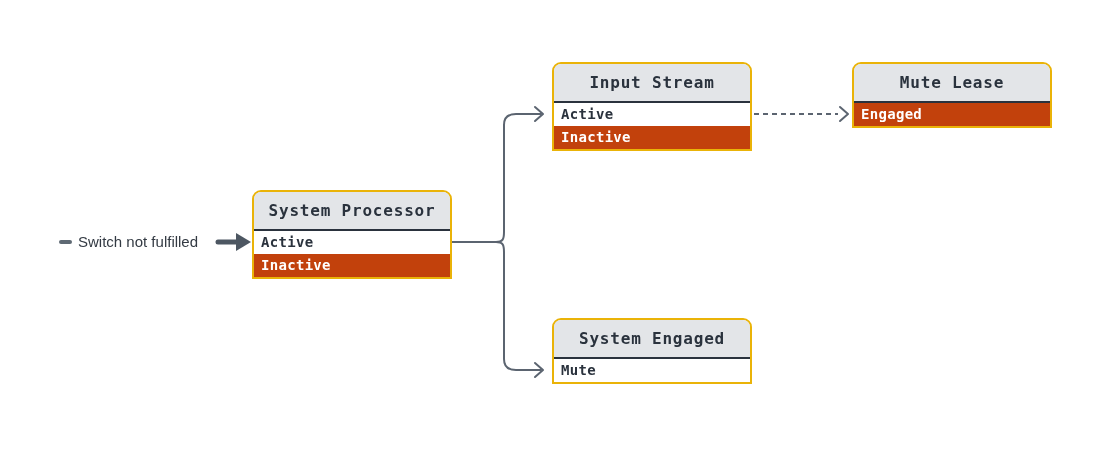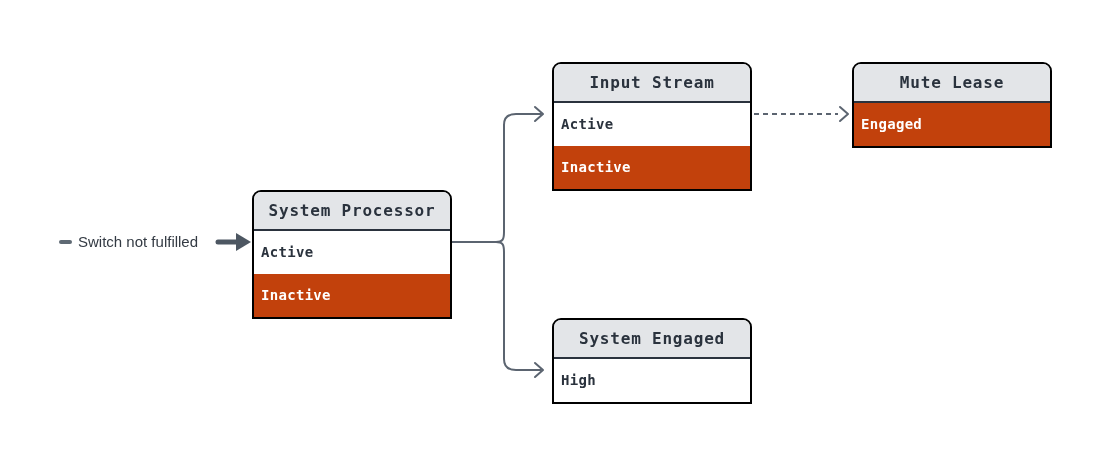--- a/index.html
+++ b/index.html
@@ -14,42 +14,42 @@
   }
   .edges-svg {
     position: absolute;
     left: 0; top: 0;
     width: 1112px; height: 464px;
   }
   .state-node {
     position: absolute;
     width: 200px;
     box-sizing: border-box;
-    border: 2px solid #000000;
+    border: 2px solid #eab308;
     border-radius: 9px 9px 0 0;
     background: #ffffff;
   }
   .node-header {
     background: #e3e5e8;
     color: #2a323d;
     text-align: center;
     font-size: 16px;
     font-weight: 600;
     letter-spacing: 0.8px;
     line-height: 19px;
     padding: 9px 4px;
     border-bottom: 2px solid #2a323d;
     border-radius: 7px 7px 0 0;
   }
   .node-row {
     font-size: 14px;
     letter-spacing: 0.3px;
     font-weight: 600;
     line-height: 19px;
-    padding: 12px 7px;
+    padding: 2px 7px;
     height: 19px;
     white-space: nowrap;
     overflow: hidden;
   }
   .node-row.on {
     background: #ffffff;
     color: #2a323d;
   }
   .node-row.off {
     background: #c2410c;
@@ -111,18 +111,18 @@
     <div class="node-row off">Inactive</div>
   </div>
 
   <div class="state-node node-mute">
     <div class="node-header">Mute Lease</div>
     <div class="node-row off">Engaged</div>
   </div>
 
   <div class="state-node node-system">
     <div class="node-header">System Engaged</div>
-    <div class="node-row on">High</div>
+    <div class="node-row on">Mute</div>
   </div>
 
   <div class="annotation-label">Switch not fulfilled</div>
 
 </div>
 
 </body></html>

